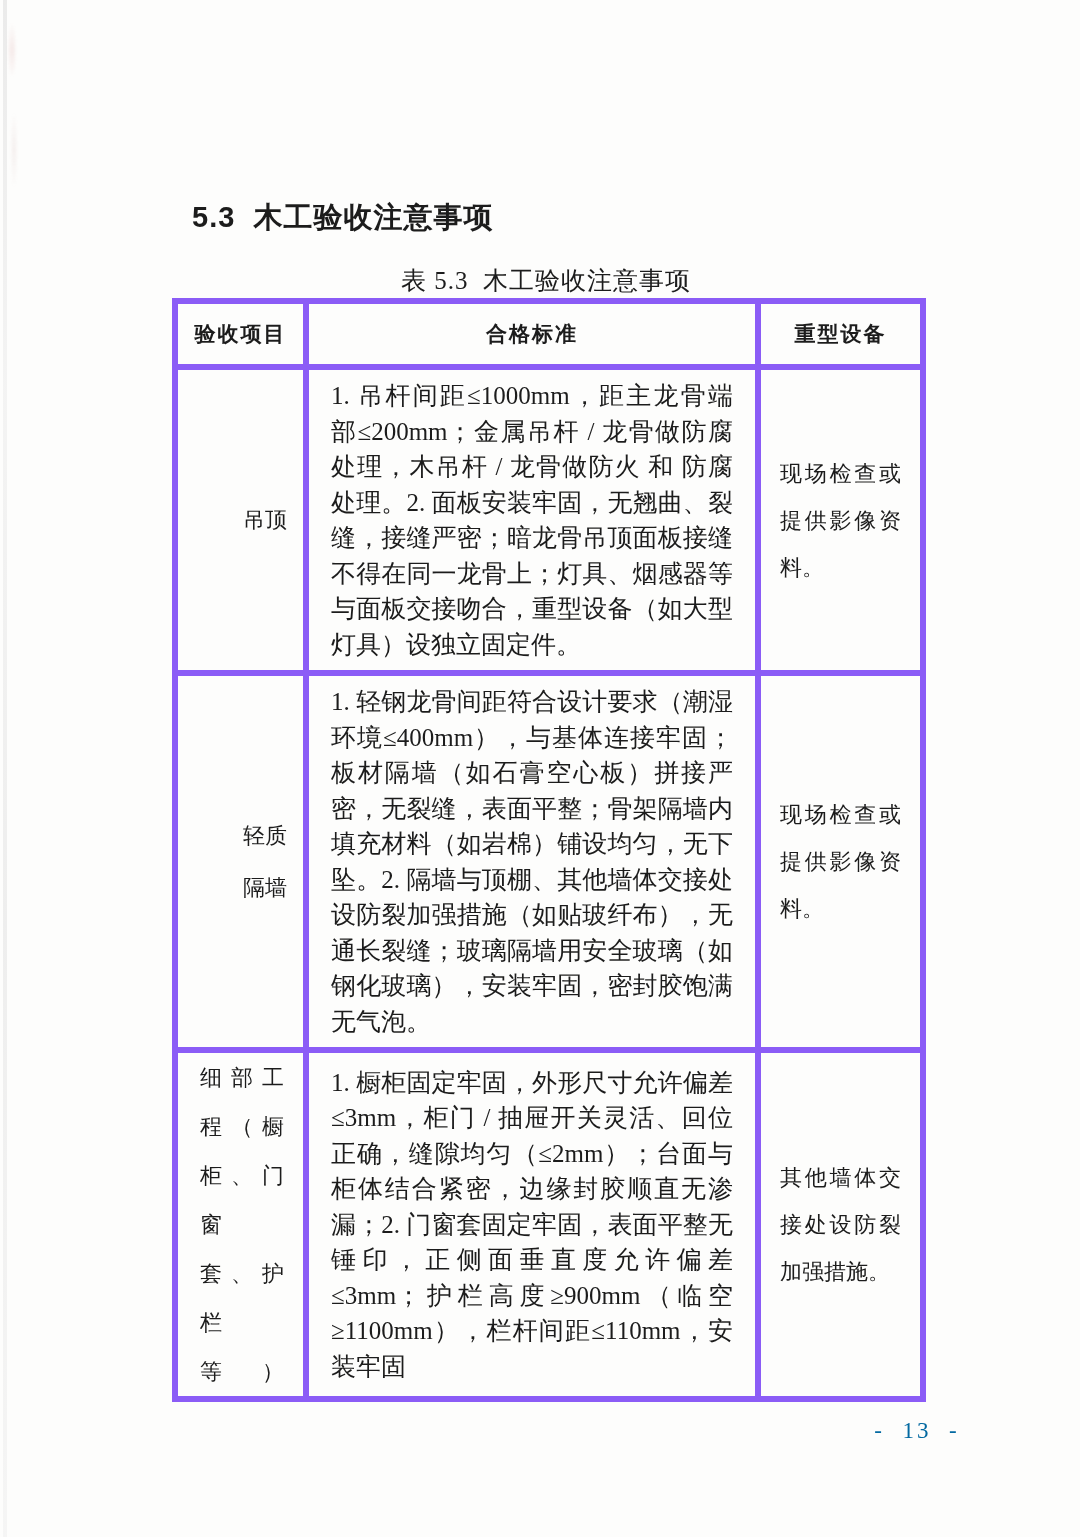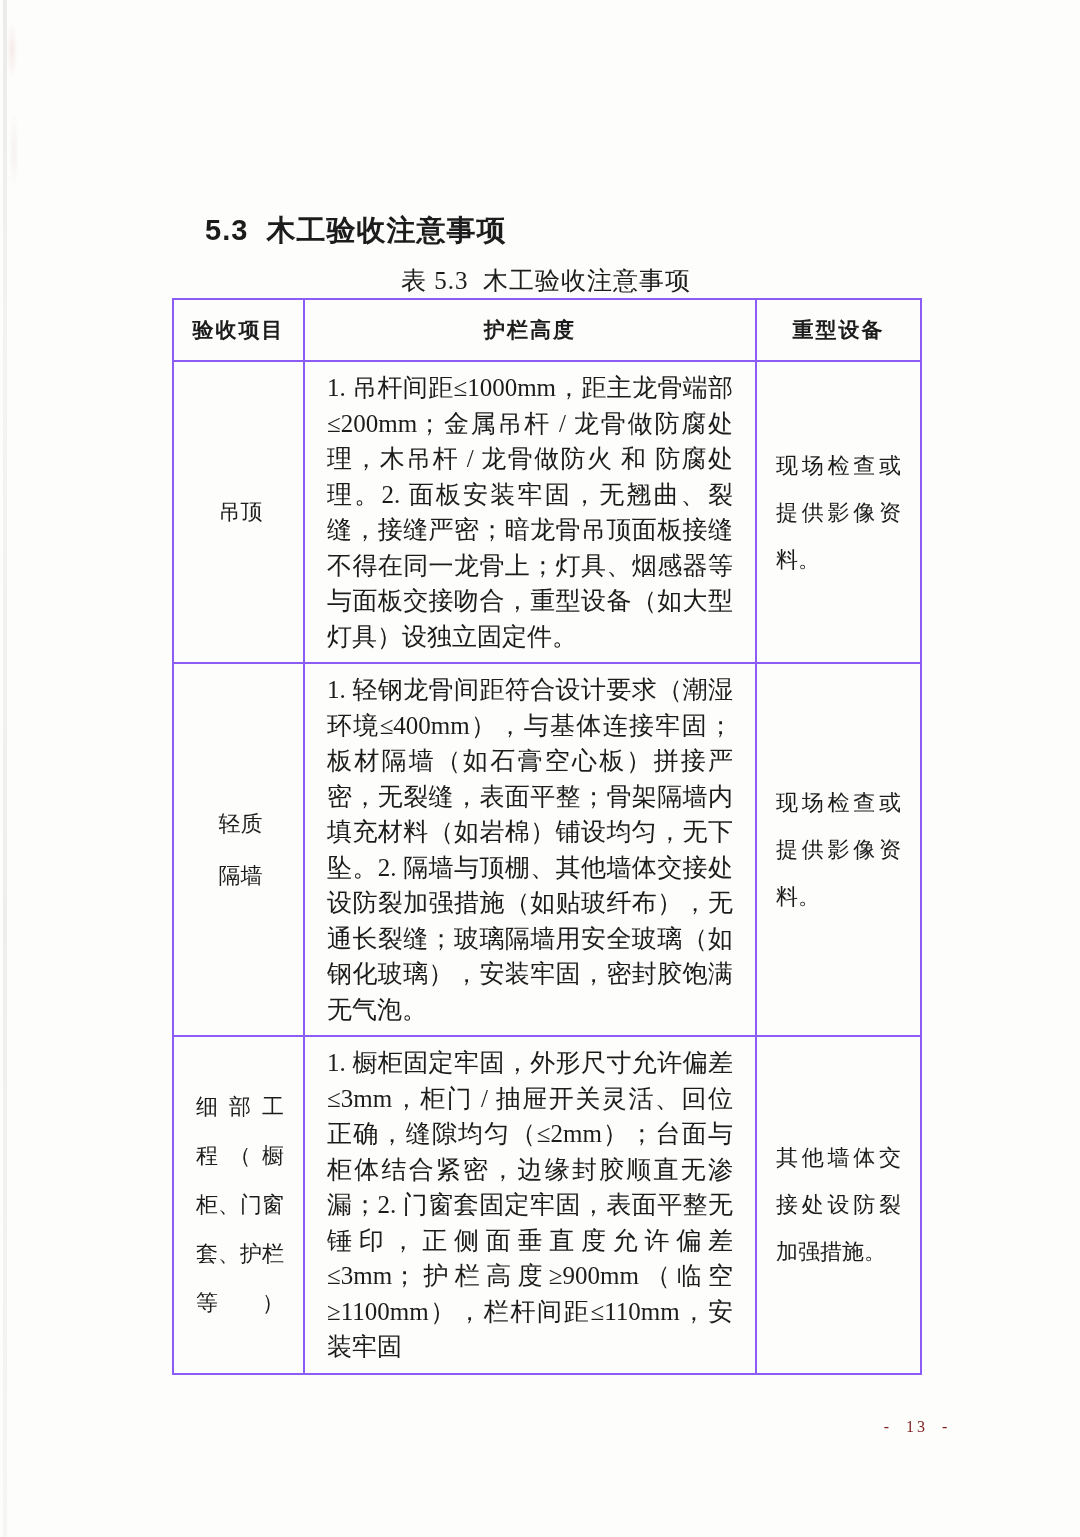--- a/index.html
+++ b/index.html
@@ -14,61 +14,61 @@
     opacity:.55;
   }
   .scan-mark{
     position:absolute;left:4px;top:10px;width:18px;height:200px;
     background:
       radial-gradient(ellipse 7px 40px at 8px 40px, rgba(195,110,110,.14), transparent 70%),
       radial-gradient(ellipse 6px 55px at 10px 140px, rgba(170,120,120,.10), transparent 70%);
     filter:blur(1px);
   }
   .heading{
-    position:absolute;left:192px;top:198px;margin:13px;
+    position:absolute;left:192px;top:198px;margin:0;
     font-family:"Liberation Sans","DejaVu Sans",sans-serif;
     font-size:29px;font-weight:700;letter-spacing:1px;white-space:pre;
   }
   .caption{
     position:absolute;left:172px;top:264px;width:748px;text-align:center;
     font-size:25px;letter-spacing:1px;white-space:pre;
   }
   table.acc{
     position:absolute;left:172px;top:298px;width:748px;
     border-collapse:collapse;table-layout:fixed;
   }
-  .acc th,.acc td{border:2px solid #8b5cf6;vertical-align:middle;}
+  .acc th,.acc td{border:6px solid #8b5cf6;vertical-align:middle;}
   .acc th{
     height:58px;font-family:"Liberation Sans","DejaVu Sans",sans-serif;
     font-size:21px;font-weight:700;letter-spacing:2px;text-align:center;
     background:#fdfdfc;
   }
   tr.row-1{height:290px;}
   tr.row-2{height:327px;}
   tr.row-3{height:236px;}
   td.item{
     padding:0 16px 0 20px;font-size:22px;line-height:52px;
-    white-space:pre-line;text-align:center;
+    white-space:pre-line;text-align:right;
   }
   tr.row-3 td.item{
     padding:0 19px 0 22px;line-height:49px;
     text-align:justify;text-align-last:justify;
   }
   td.standard{
     padding:8px 22px;font-size:25px;line-height:35.5px;
     text-align:justify;
   }
   td.method{
     padding:0 19px;font-size:22px;line-height:47px;
     text-align:justify;
     border-radius:24px;
   }
   .pageno{
     position:absolute;left:872px;top:1418px;width:90px;
-    font-size:16px;letter-spacing:3px;color:#7f1d1d;text-align:center;white-space:pre;
+    font-size:23px;letter-spacing:3px;color:#0369a1;text-align:center;white-space:pre;
   }
 </style>
 </head>
 <body>
 
 <div class="page">
 
   <div class="scan-edge"></div>
   <div class="scan-mark"></div>
 
@@ -78,21 +78,21 @@
 
   <table class="acc">
     <colgroup>
       <col style="width:131px">
       <col style="width:452px">
       <col style="width:165px">
     </colgroup>
     <thead>
       <tr class="header-row">
         <th>验收项目</th>
-        <th>护栏高度</th>
+        <th>合格标准</th>
         <th>重型设备</th>
       </tr>
     </thead>
     <tbody>
       <tr class="row-1">
         <td class="item">吊顶</td>
         <td class="standard">1. 吊杆间距≤1000mm，距主龙骨端部≤200mm；金属吊杆 / 龙骨做防腐处理，木吊杆 / 龙骨做防火 和 防腐处理。2. 面板安装牢固，无翘曲、裂缝，接缝严密；暗龙骨吊顶面板接缝不得在同一龙骨上；灯具、烟感器等与面板交接吻合，重型设备（如大型灯具）设独立固定件。</td>
         <td class="method">现场检查或提供影像资料。</td>
       </tr>
       <tr class="row-2">

